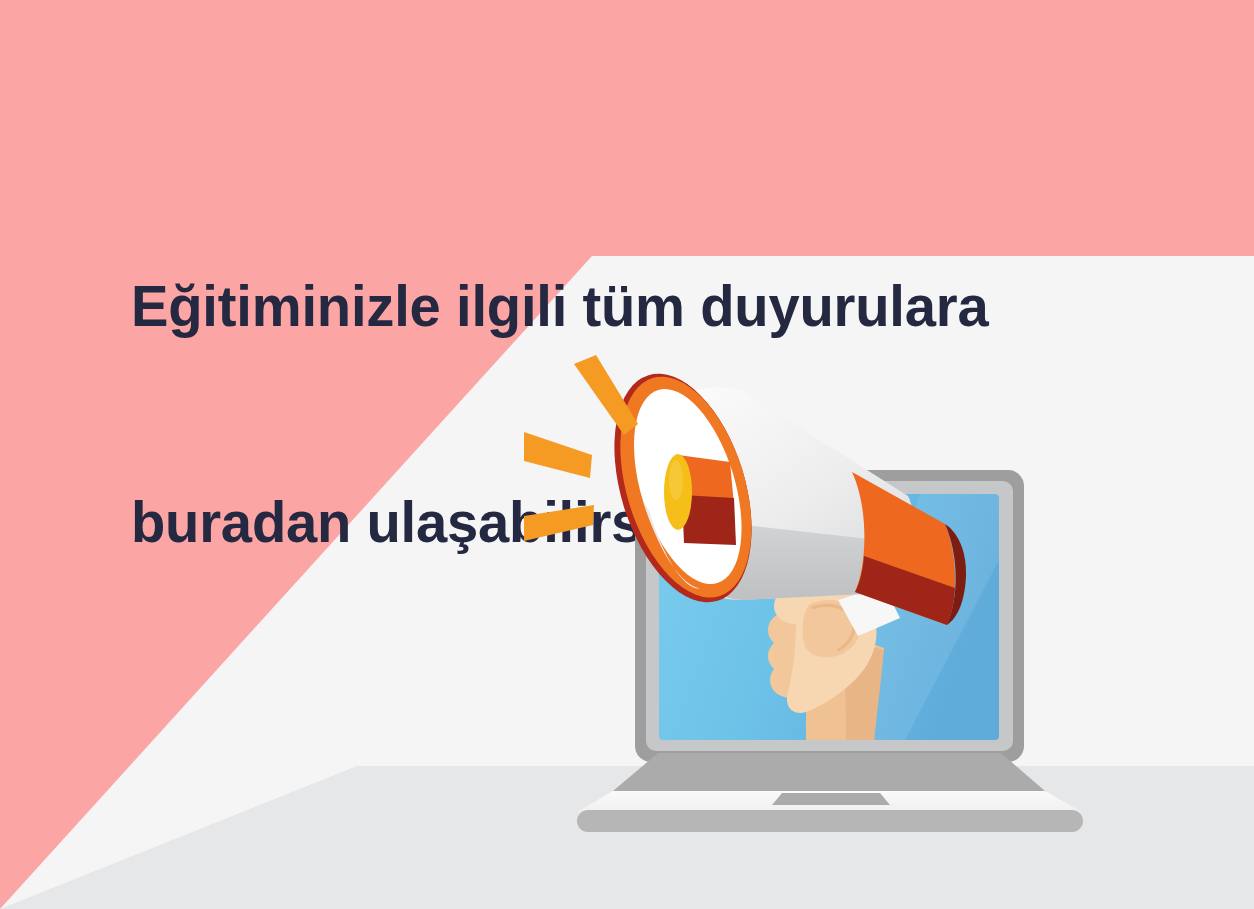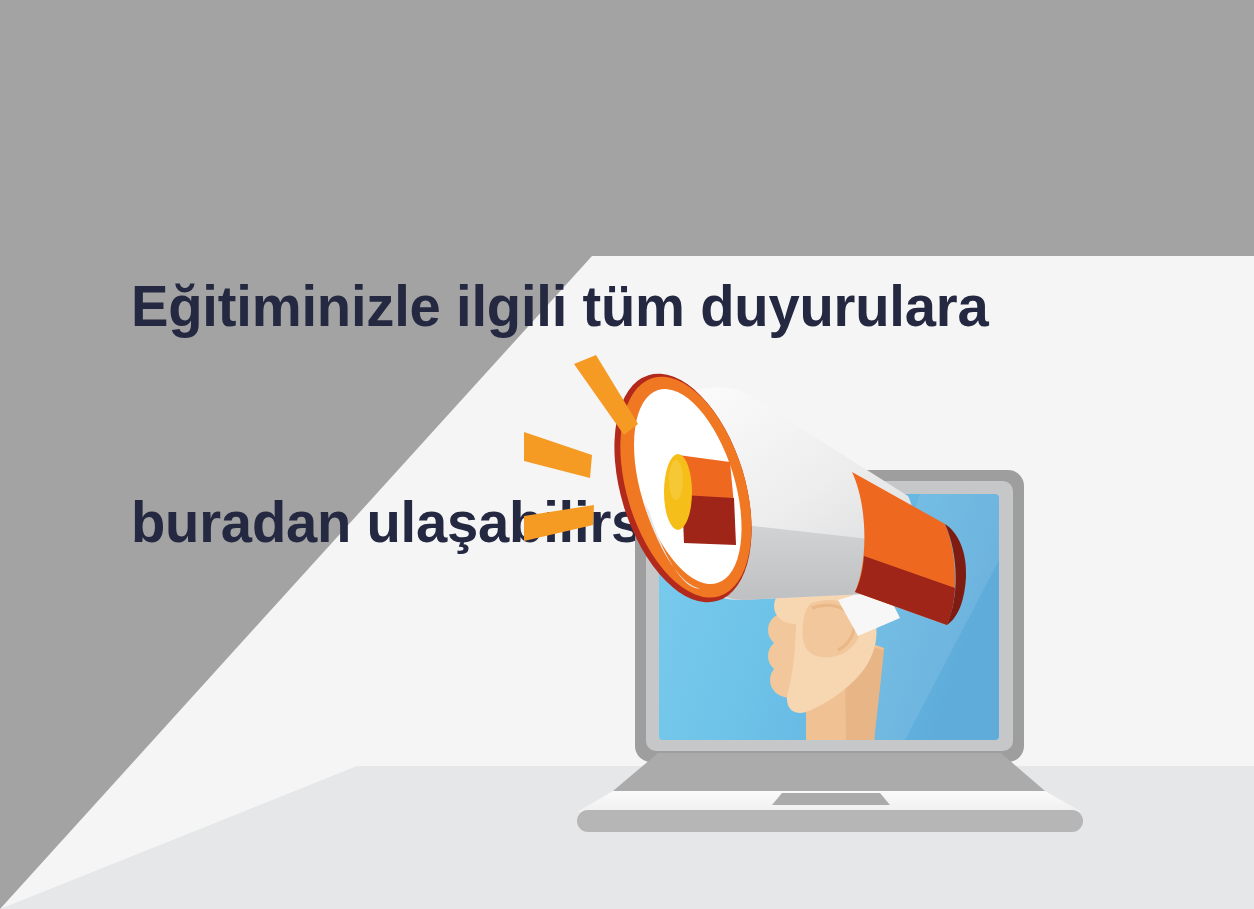--- a/index.html
+++ b/index.html
@@ -8,21 +8,21 @@
     background: #ffffff;
   }
   body {
     font-family: "Liberation Sans", sans-serif;
   }
 
   #stage {
     position: relative;
     width: 1254px;
     height: 909px;
-    background: #a3a3a3;
+    background: #fca5a5;
     overflow: hidden;
   }
 
   
   .bg-layer {
     position: absolute;
     inset: 0;
     pointer-events: none;
   }
   .bg-wedge {

